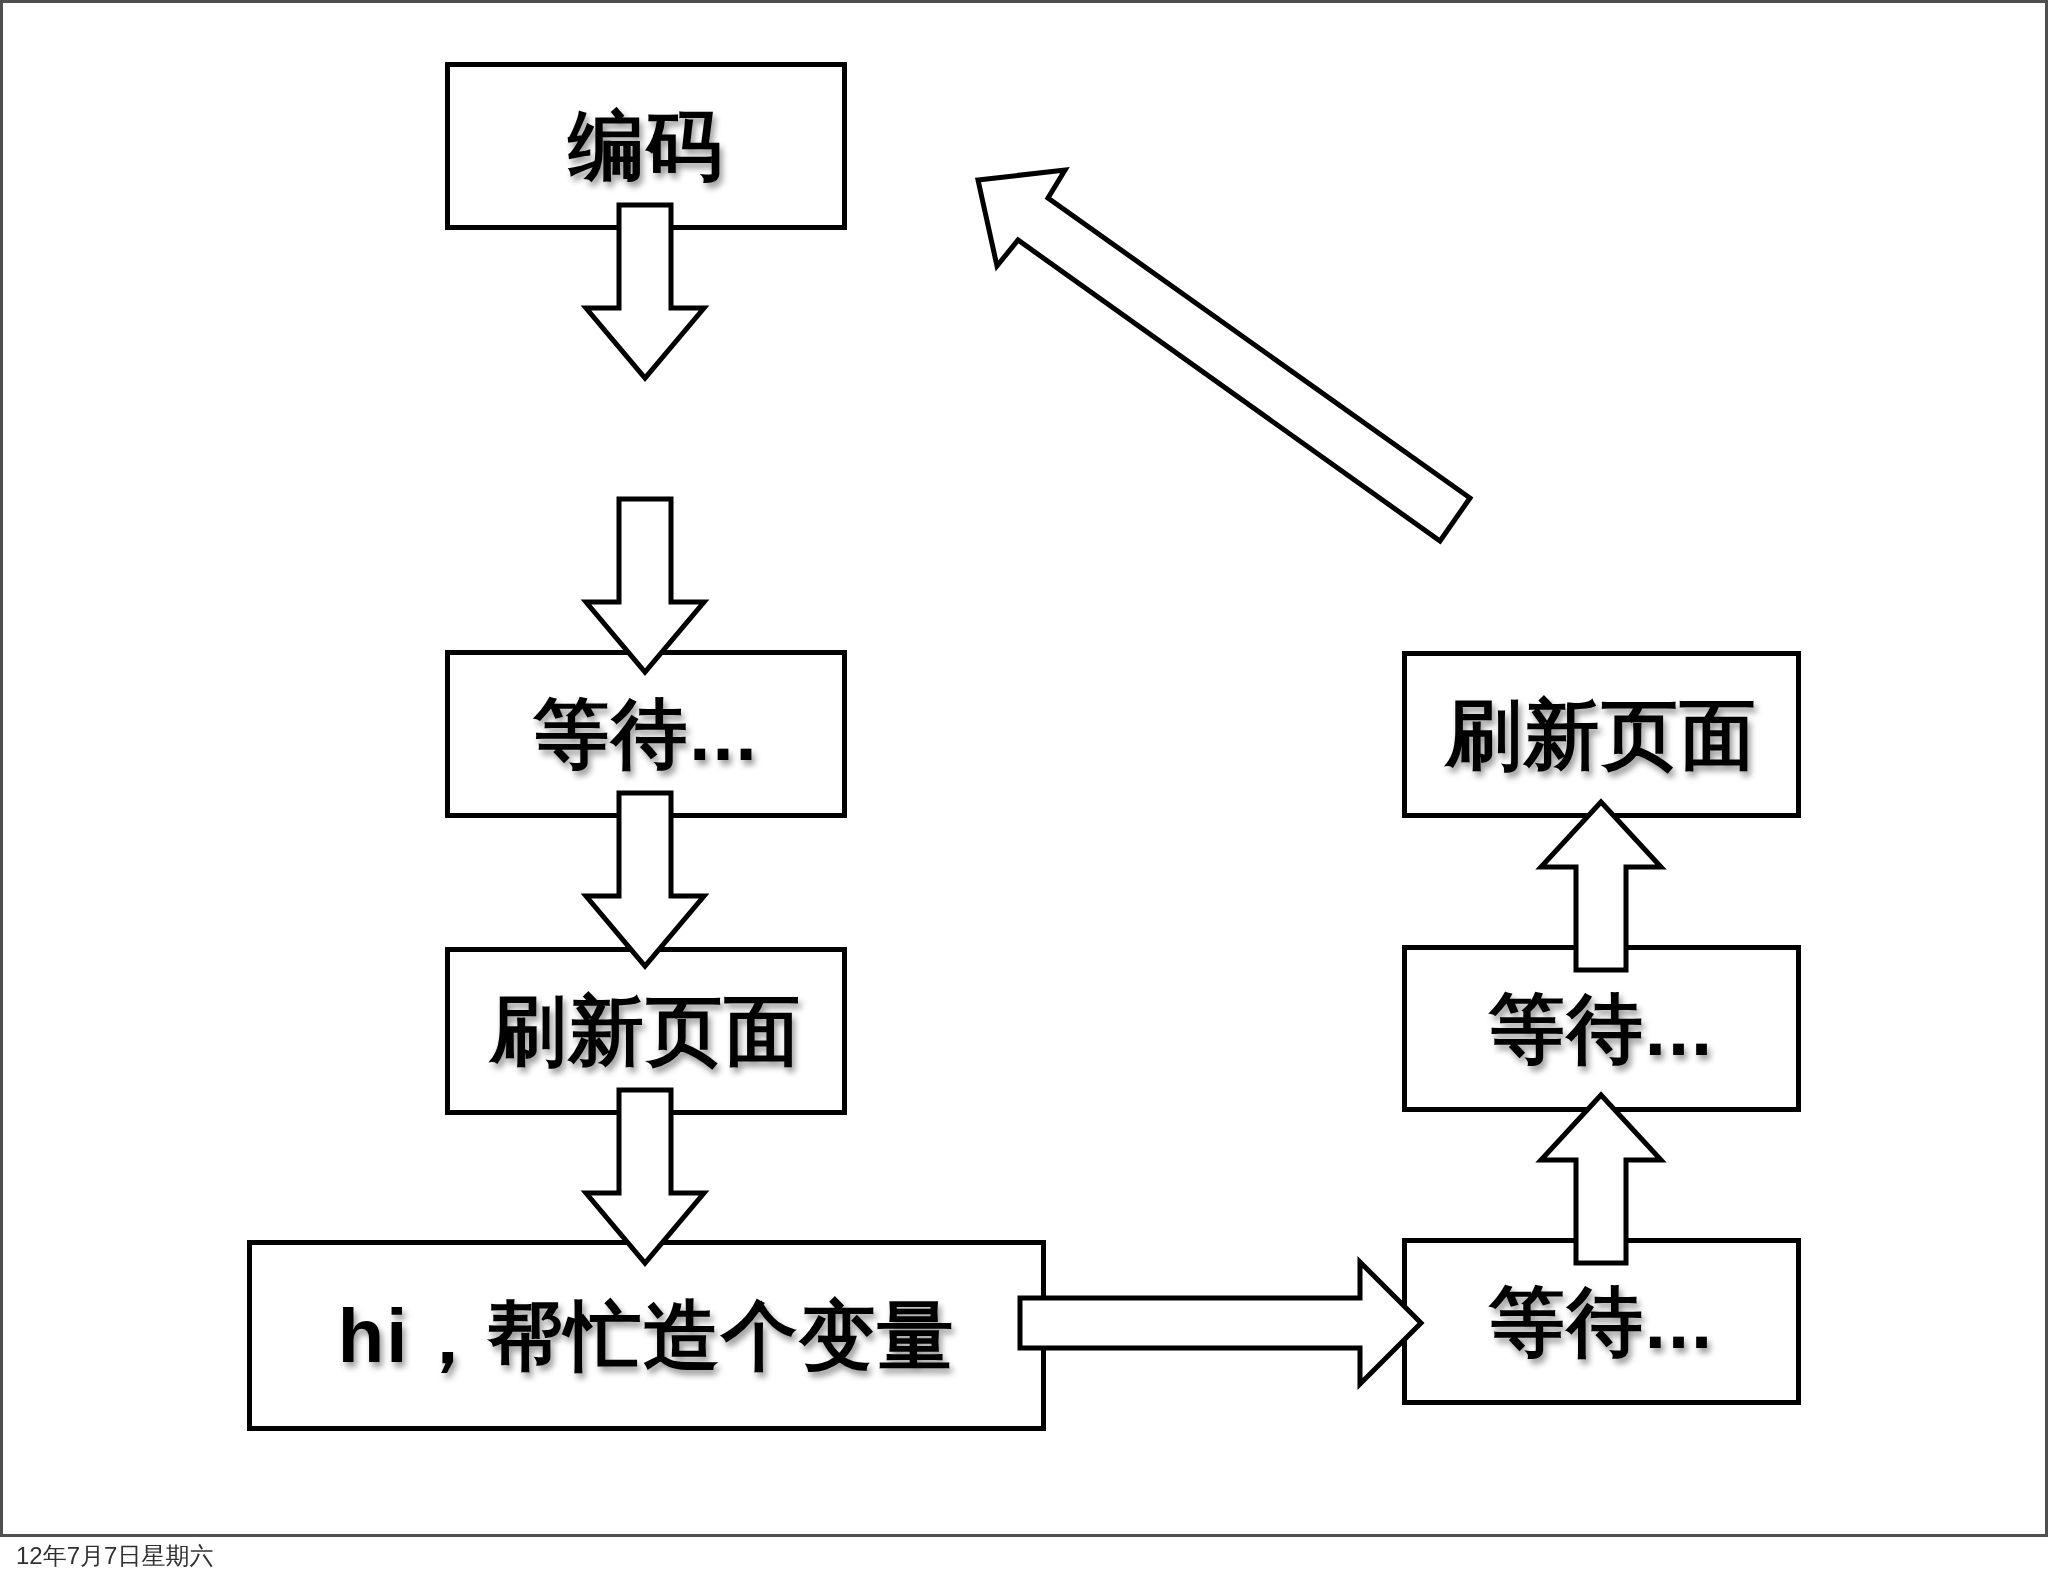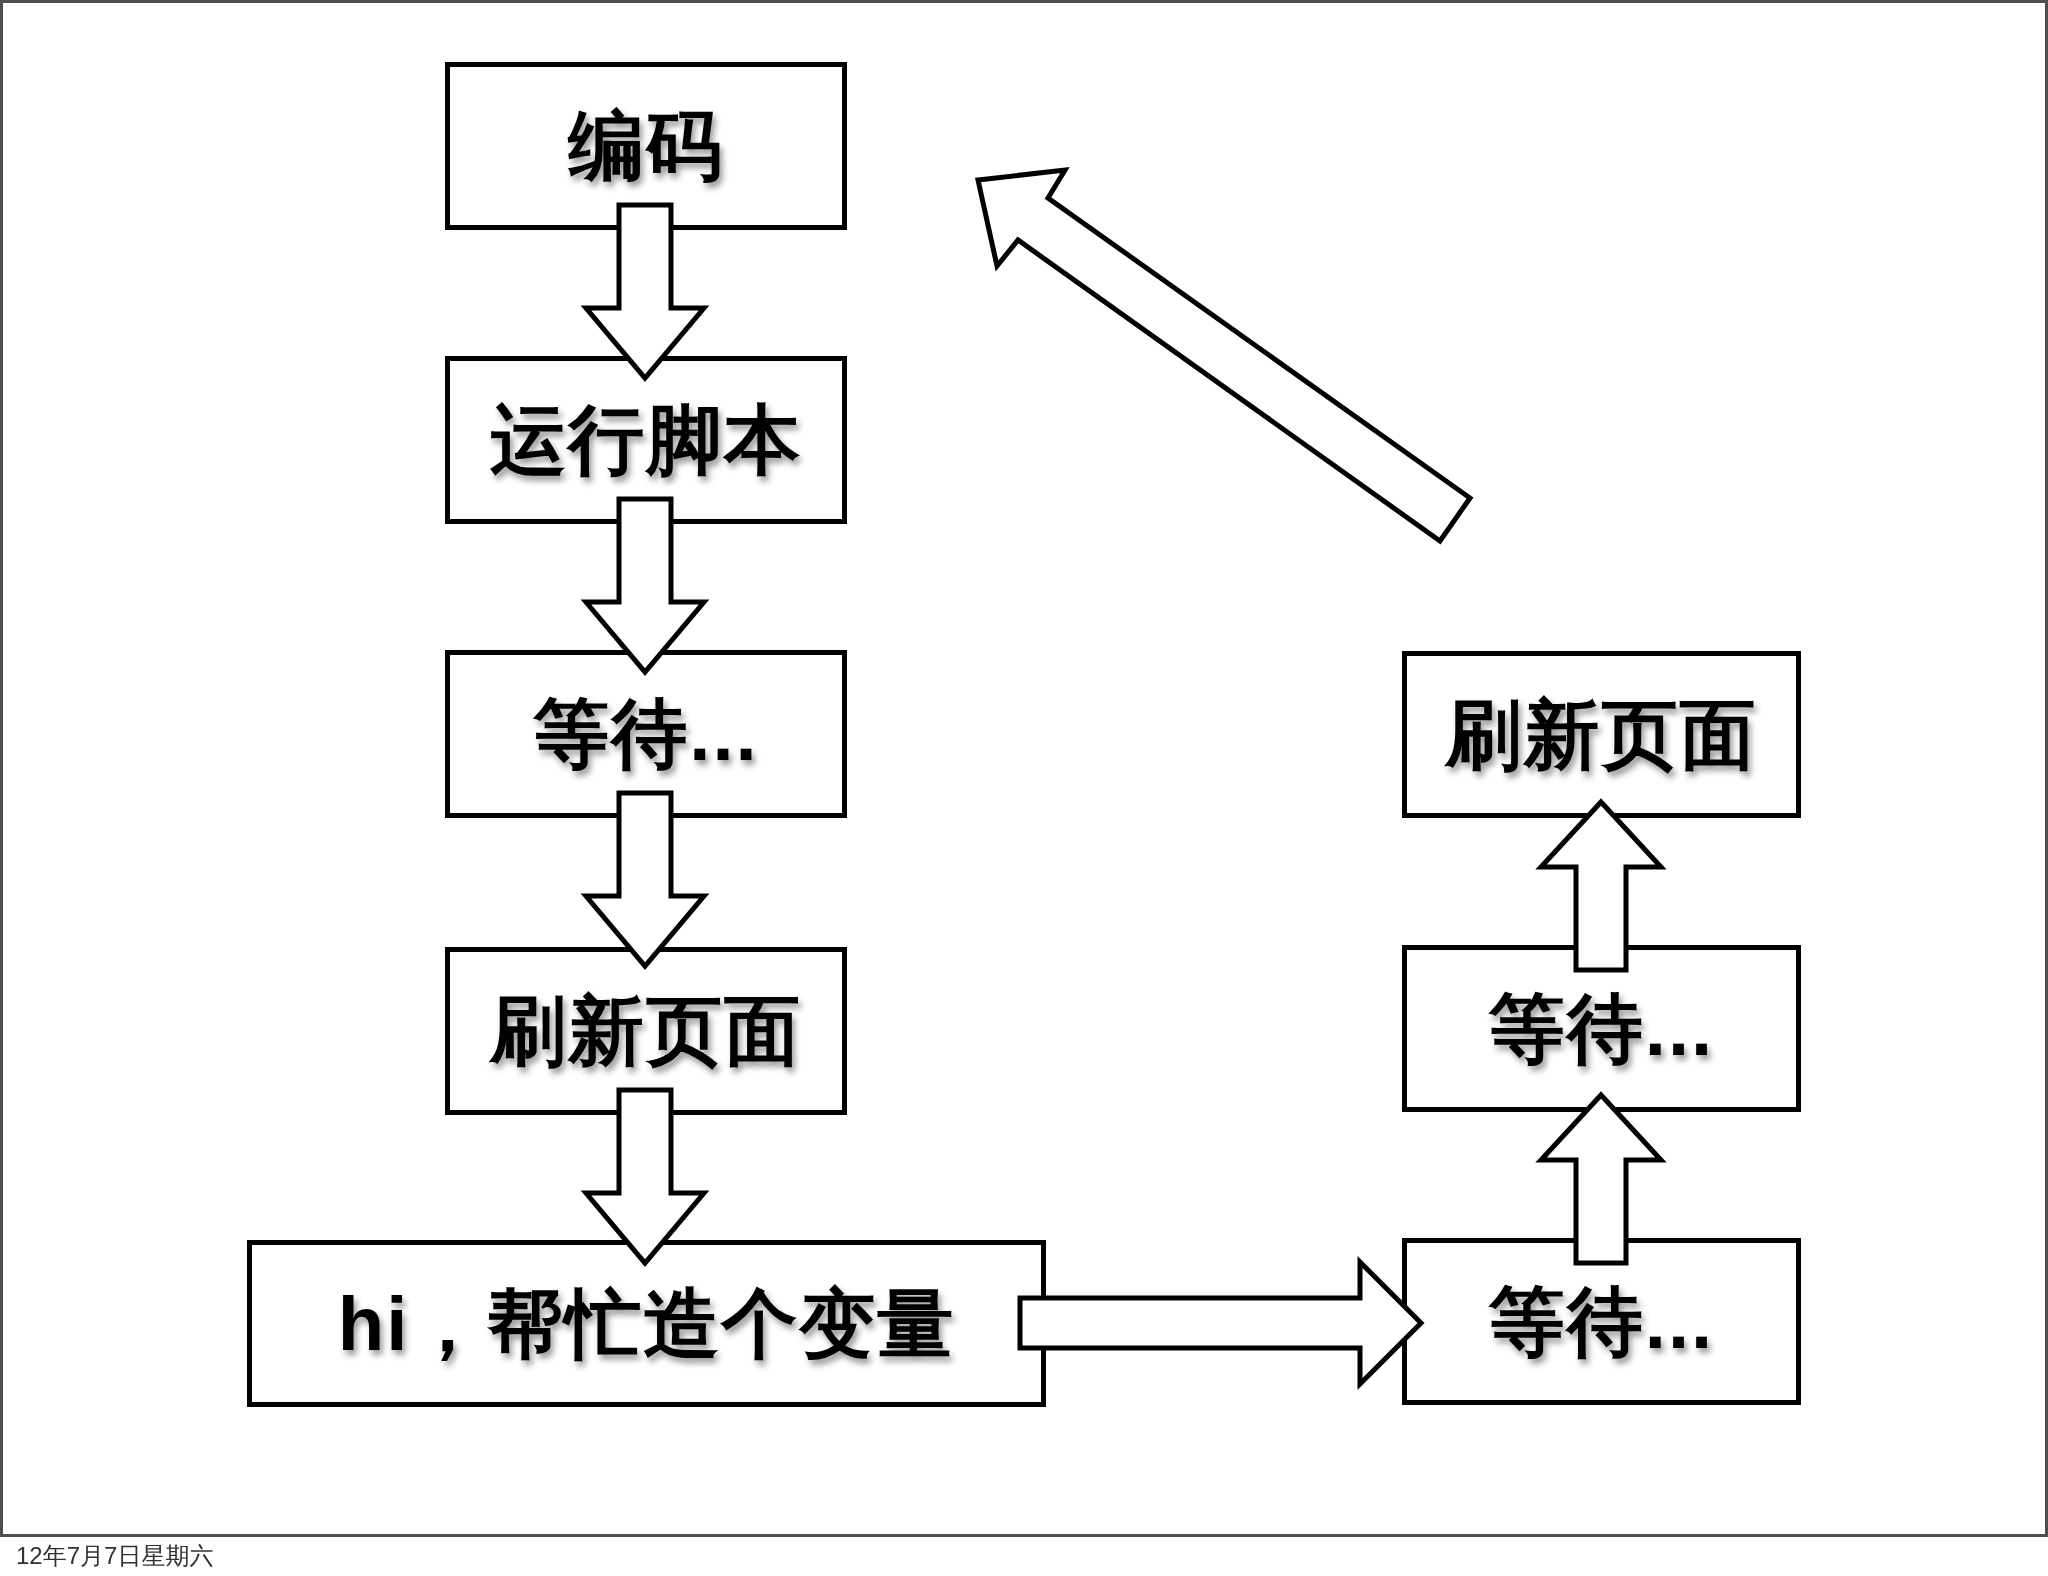--- a/index.html
+++ b/index.html
@@ -43,21 +43,21 @@
     line-height: 1;
     color: #000000;
     letter-spacing: 2px;
     text-shadow: 3px 5px 6px rgba(0, 0, 0, 0.40);
     white-space: nowrap;
   }
   .b1 { left: 445px; top:   62px; width: 402px; height: 168px; }
   .b2 { left: 445px; top:  356px; width: 402px; height: 168px; }
   .b3 { left: 445px; top:  650px; width: 402px; height: 168px; }
   .b4 { left: 445px; top:  947px; width: 402px; height: 168px; }
-  .b5 { left: 247px; top: 1240px; width: 799px; height: 167px; }
+  .b5 { left: 247px; top: 1240px; width: 799px; height: 191px; }
   .r1 { left: 1402px; top:  651px; width: 399px; height: 167px; }
   .r2 { left: 1402px; top:  945px; width: 399px; height: 167px; }
   .r3 { left: 1402px; top: 1238px; width: 399px; height: 167px; }
   .arrows-layer {
     position: absolute;
     left: 0;
     top: 0;
     width: 2048px;
     height: 1576px;
     z-index: 2;
@@ -83,23 +83,20 @@
 </head>
 <body>
 
 <div class="stage">
 
   <div class="slide-frame"></div>
 
   <div class="flow-box b1">
     <span class="box-label">编码</span>
   </div>
-  <div class="flow-box b2">
-    <span class="box-label">运行脚本</span>
-  </div>
   <div class="flow-box b3">
     <span class="box-label">等待...</span>
   </div>
   <div class="flow-box b4">
     <span class="box-label">刷新页面</span>
   </div>
   <div class="flow-box b5">
     <span class="box-label">hi，帮忙造个变量</span>
   </div>
 

